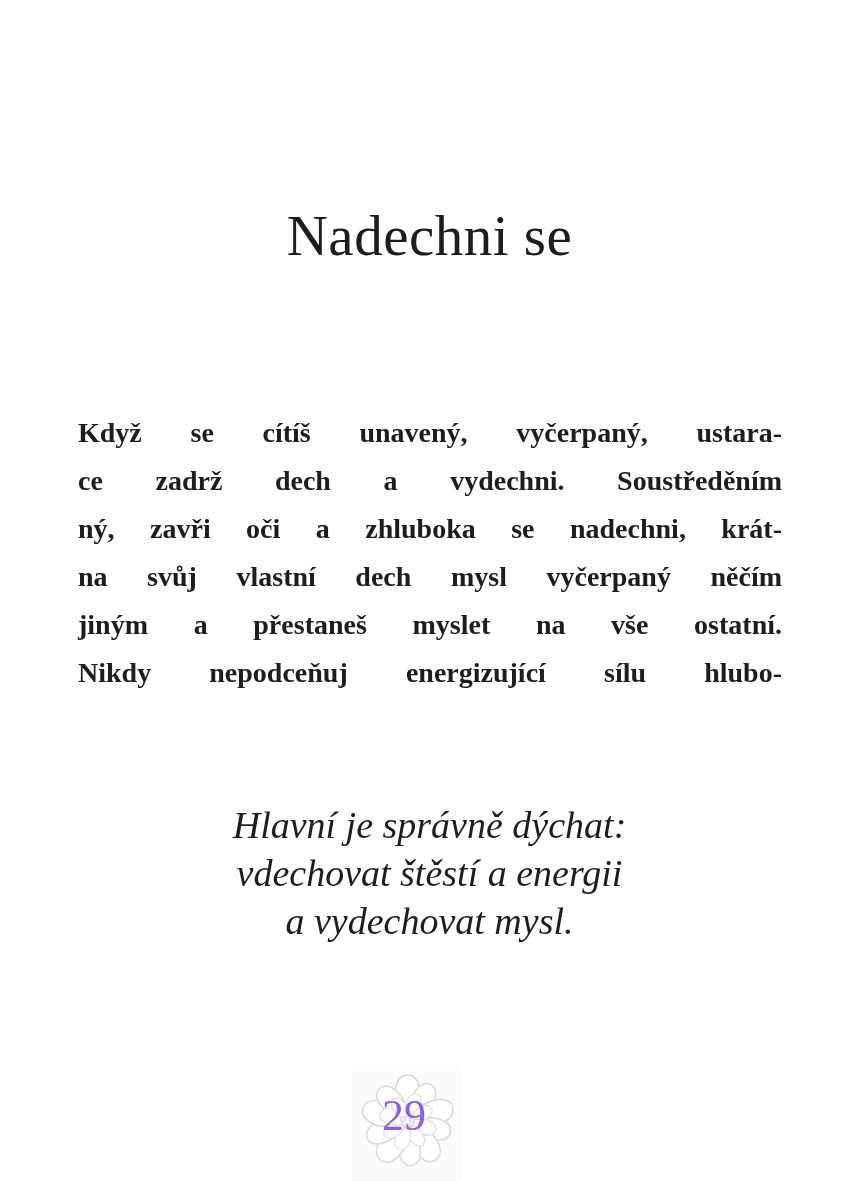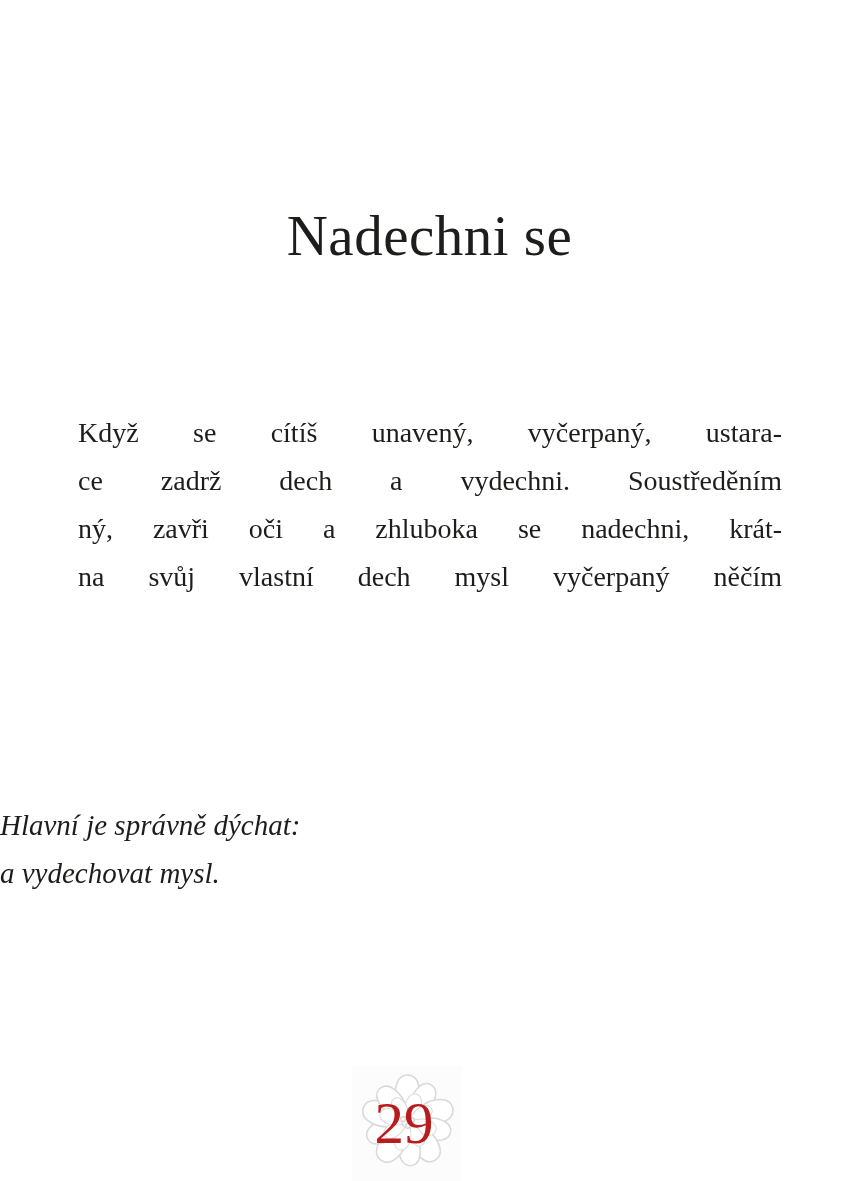--- a/index.html
+++ b/index.html
@@ -30,31 +30,32 @@
     left: 78px;
     width: 704px;
     font-size: 28px;
     line-height: 48px;
   }
   .body-line {
     text-align: justify;
     text-align-last: justify;
     white-space: nowrap;  
     white-space: normal;
+    font-weight: bold;
   }
   .body-line.justified { text-align-last: justify; }
   .body-line.centered  { text-align: center; text-align-last: center; }
   .quote-block {
     position: absolute;
     top: 801px;
     left: 0;
     right: 0;
-    text-align: left;
+    text-align: center;
     font-style: italic;
-    font-size: 29px;
+    font-size: 38px;
     line-height: 48px;
   }
   .watermark-box {
     position: absolute;
     left: 352px;
     top: 1066px;
     width: 110px;
     height: 115px;
     background: #fcfcfc;
   }
@@ -64,41 +65,44 @@
     top: 1062px;
     width: 116px;
     height: 119px;
   }
   .page-number {
     position: absolute;
     left: 348px;
     top: 1094px;
     width: 112px;
     text-align: center;
-    font-size: 59px;
+    font-size: 44px;
     line-height: 1;
-    color: #b91c1c;
+    color: #8b5cf6;
   }
 </style>
 </head>
 <body>
 
 <div class="page">
 
   <h1 class="chapter-title">Nadechni se</h1>
 
   <div class="body-text">
     <div class="body-line justified">Když se cítíš unavený, vyčerpaný, ustara-</div>
     <div class="body-line justified">ce zadrž dech a vydechni. Soustředěním</div>
     <div class="body-line justified">ný, zavři oči a zhluboka se nadechni, krát-</div>
     <div class="body-line justified">na svůj vlastní dech mysl vyčerpaný něčím</div>
+    <div class="body-line justified">jiným a přestaneš myslet na vše ostatní.</div>
+    <div class="body-line justified">Nikdy nepodceňuj energizující sílu hlubo-</div>
   </div>
 
   <div class="quote-block">
     <div class="quote-line">Hlavní je správně dýchat:</div>
+    <div class="quote-line">vdechovat štěstí a energii</div>
     <div class="quote-line">a vydechovat mysl.</div>
   </div>
 
   <div class="watermark-box"></div>
 
   <div class="flower-wrap">
     <svg width="116" height="119" viewBox="0 0 120 123" xmlns="http://www.w3.org/2000/svg" aria-hidden="true">
       <defs>
         <path id="petalA" d="M60,60 C50,50 43,33 49,19 C53,9 66,9 70,19 C76,33 70,50 60,60 Z"></path>
         <path id="petalB" d="M60,60 C53,51 45,37 48,23 C51,13 62,12 67,21 C73,33 69,49 60,60 Z"></path>

